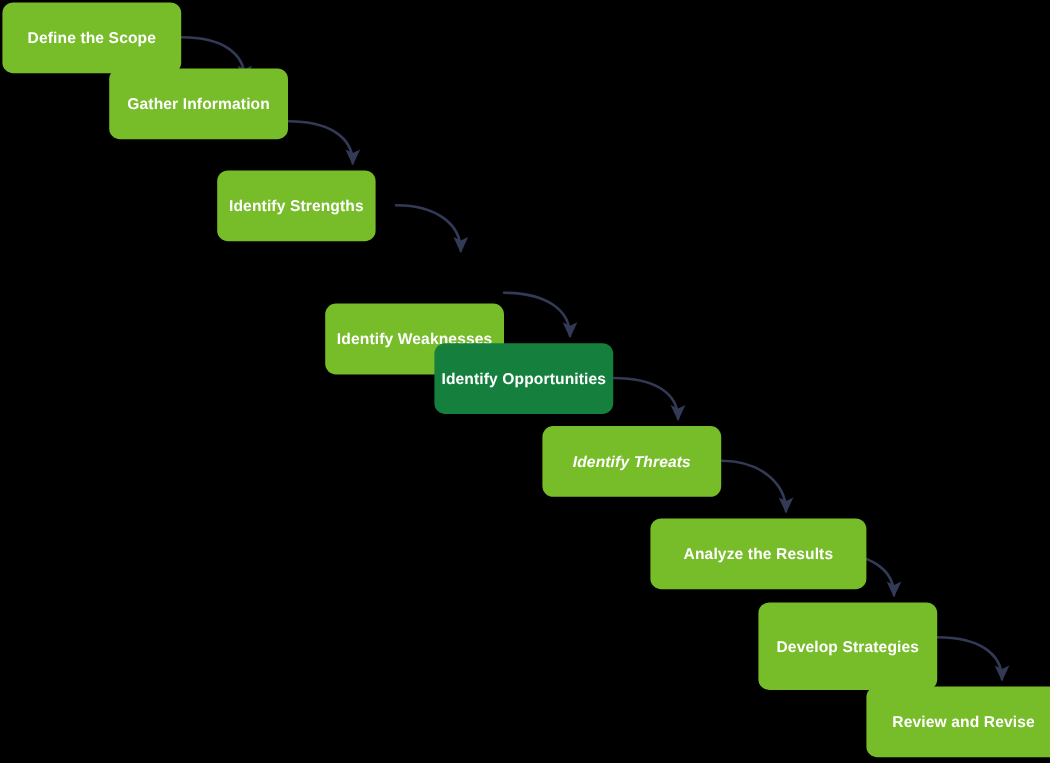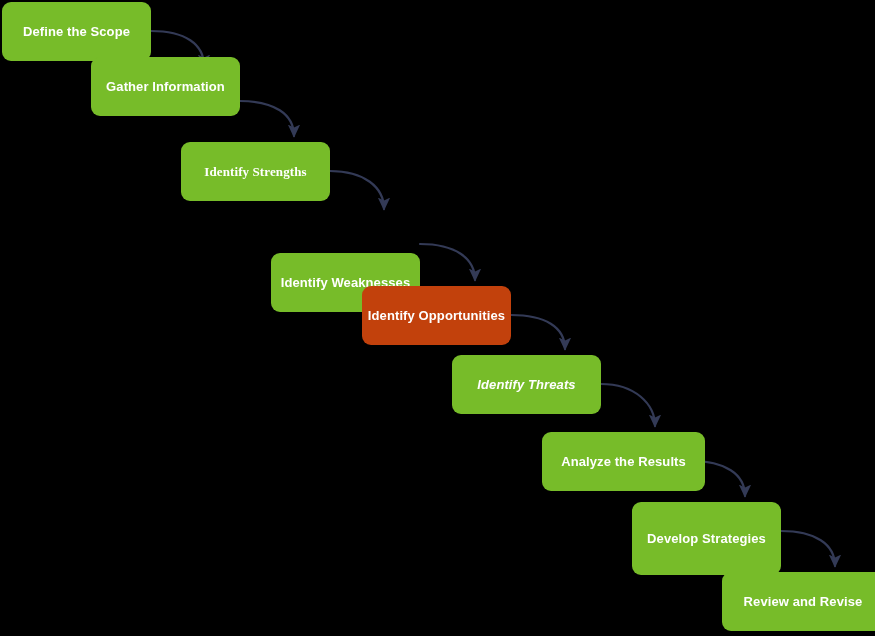--- a/index.html
+++ b/index.html
@@ -75,33 +75,33 @@
       </g>
   </svg>
 
   <div id="nodes-group">
       <div class="node" id="n1" style="left: 2px; top: 2px; width: 149px; height: 59px; background: rgb(119, 188, 41); color: rgb(255, 255, 255);">
         <span class="node-label">Define the Scope</span>
       </div>
       <div class="node" id="n2" style="left: 91px; top: 57px; width: 149px; height: 59px; background: rgb(119, 188, 41); color: rgb(255, 255, 255);">
         <span class="node-label">Gather Information</span>
       </div>
-      <div class="node" id="n3" style="left: 181px; top: 142px; width: 149px; height: 59px; background: rgb(119, 188, 41); color: rgb(255, 255, 255); font-family: Liberation Serif, serif;">
+      <div class="node" id="n3" style="left: 181px; top: 142px; width: 132px; height: 59px; background: rgb(119, 188, 41); color: rgb(255, 255, 255);">
         <span class="node-label">Identify Strengths</span>
       </div>
       <div class="node" id="n4" style="left: 271px; top: 215px; width: 149px; height: 59px; background: rgb(119, 188, 41); color: rgb(255, 255, 255); margin-top: 38px;">
         <span class="node-label">Identify Weaknesses</span>
       </div>
-      <div class="node" id="n5" style="left: 362px; top: 286px; width: 149px; height: 59px; background: #c2410c; color: rgb(255, 255, 255);">
+      <div class="node" id="n5" style="left: 362px; top: 286px; width: 149px; height: 59px; background: #15803d; color: rgb(255, 255, 255);">
         <span class="node-label">Identify Opportunities</span>
       </div>
       <div class="node" id="n6" style="left: 452px; top: 355px; width: 149px; height: 59px; background: rgb(119, 188, 41); color: rgb(255, 255, 255); font-style: italic;">
         <span class="node-label">Identify Threats</span>
       </div>
-      <div class="node" id="n7" style="left: 542px; top: 432px; width: 163px; height: 59px; background: rgb(119, 188, 41); color: rgb(255, 255, 255);">
+      <div class="node" id="n7" style="left: 542px; top: 432px; width: 180px; height: 59px; background: rgb(119, 188, 41); color: rgb(255, 255, 255);">
         <span class="node-label">Analyze the Results</span>
       </div>
       <div class="node" id="n8" style="left: 632px; top: 502px; width: 149px; height: 73px; background: rgb(119, 188, 41); color: rgb(255, 255, 255);">
         <span class="node-label">Develop Strategies</span>
       </div>
       <div class="node" id="n9" style="left: 722px; top: 572px; width: 162px; height: 59px; background: rgb(119, 188, 41); color: rgb(255, 255, 255);">
         <span class="node-label">Review and Revise</span>
       </div>
     </div>
 

